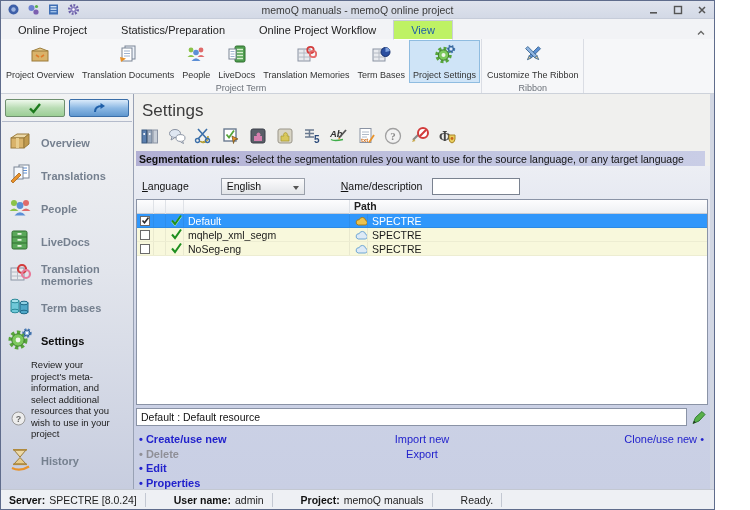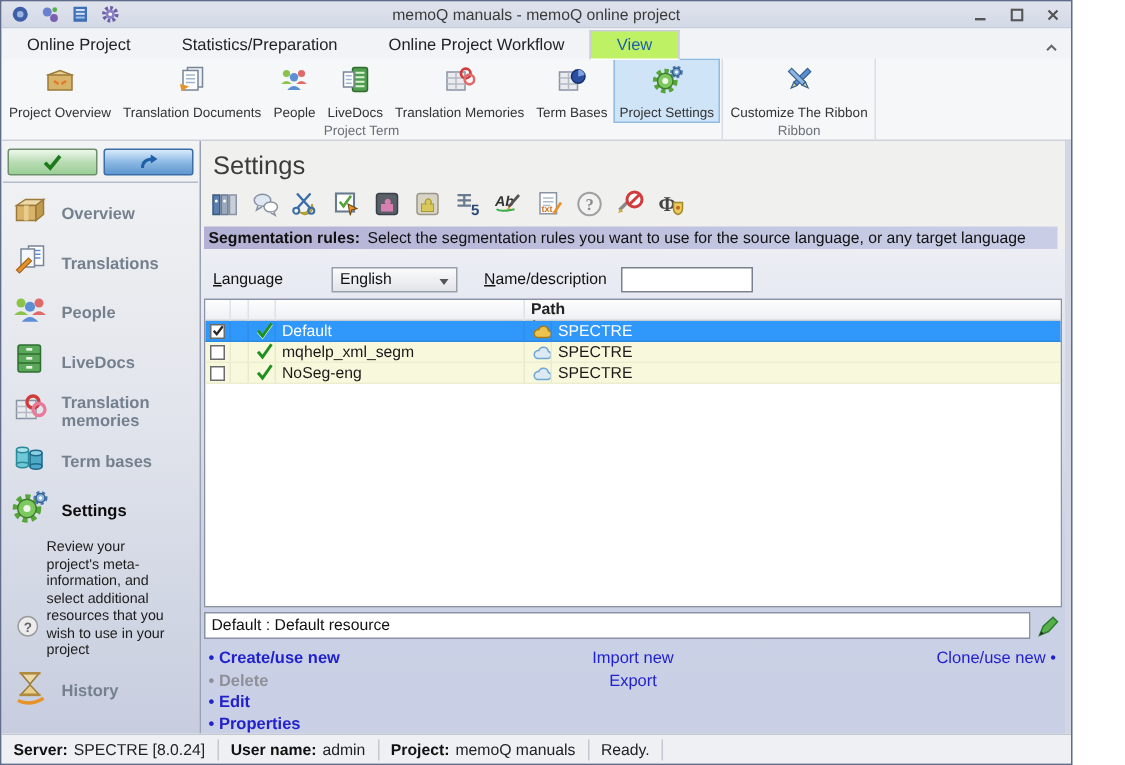--- a/index.html
+++ b/index.html
@@ -18,21 +18,21 @@
   .win-controls span { width:24px; height:17px; display:flex; align-items:center; justify-content:center; }
 
   
   .tabbar { height:20px; background:#f2f3f6; display:flex; align-items:flex-end; flex:none; position:relative; }
   .tab { font-size:11px; color:#222; padding:3px 17px 3px 17px; cursor:default;text-align:center; }
   .tab.active { background:#bef264; border:1px solid #c9ced8; border-bottom:1px solid #fff;
                 color:#1f5fa8; margin-bottom:-1px; }
   .tab-chevron { position:absolute; right:8px; top:4px; }
 
   
-  .ribbon { height:55px; background:#f6f7f9; border-bottom:1px solid #cdd2da; display:flex; flex:none;align-items:center; }
+  .ribbon { height:55px; background:#f6f7f9; border-bottom:1px solid #cdd2da; display:flex; flex:none; }
   .rgroup { display:flex; flex-direction:column; border-right:1px solid #dadde4; padding:1px 1px 0 1px; }
   .rgroup-buttons { display:flex; flex:1; align-items:flex-start; }
   .rgroup-label { font-size:9px; color:#6a7078; text-align:center; height:12px; line-height:11px; }
   .rbtn { display:flex; flex-direction:column; align-items:center; padding:2px 3px 0 3px;
           border:1px solid transparent; min-width:34px; height:43px; }
   .rbtn .rlabel { font-size:9px; color:#333; text-align:center; line-height:1.15; margin-top:1px; }
   .rbtn.active { background:#cfe4f7; border:1px solid #8fbce0; }
 
   
   .bodyrow { flex:1; display:flex; min-height:0; }
@@ -69,21 +69,21 @@
   .filter-row { display:flex; align-items:center; margin-top:12px; height:18px; font-size:10.5px; color:#111; flex:none; }
   .f-label { display:inline-block; }
   .f-label::first-letter { text-decoration:underline; }
   .f-lang { margin-left:6px; }
   .f-select { margin-left:32px; width:84px; height:17px; background:linear-gradient(#fbfbfc,#e2e4e8);
               border:1px solid #9aa0ab; display:flex; align-items:center; font-size:10.5px;
               padding-left:5px; position:relative; }
   .f-select .chev { position:absolute; right:5px; top:7px; width:0; height:0;
                     border-left:3.5px solid transparent; border-right:3.5px solid transparent;
                     border-top:4px solid #555; }
-  .f-name { margin-left:18px; }
+  .f-name { margin-left:36px; }
   .f-input { margin-left:10px; width:88px; height:17px; background:#fff; border:1px solid #7a8290;
              font-size:10.5px; padding:0 3px; font-family:"Liberation Sans", sans-serif; }
 
   
   .grid { margin-top:4px; flex:none; height:206px; background:#fff; border:1px solid #8a93a6;
           display:flex; flex-direction:column; font-size:10.5px; }
   .g-head, .g-row { display:grid; grid-template-columns:17px 12px 18px 166px 18px 1fr; align-items:center; flex:none; }
   .g-head { height:14px; background:linear-gradient(#fdfdfe,#eef0f3); border-bottom:1px solid #c8ccd4;
             font-weight:bold; color:#222; }
   .g-head .hc { height:100%; display:flex; align-items:center; border-right:1px solid #dfe2e7; padding-left:4px; }
@@ -104,21 +104,21 @@
   .acol.left { padding-left:3px;font-weight:bold; }
   .acol.center { align-items:center; }
   .acol.right { align-items:flex-end; padding-right:4px; }
   .alink { color:#2222cc; height:14.5px; line-height:14.5px; white-space:nowrap; }
   .alink.bullet-before::before { content:"\2022  "; }
   .alink.bullet-after::after { content:"  \2022"; }
   .alink.disabled { color:#8f8f97; }
 
   
   .statusbar { height:20px; flex:none; background:#eef0f4; border-top:1px solid #c3c8d2;
-               display:flex; align-items:center; font-size:10.5px; color:#222; }
+               display:flex; align-items:center; font-size:10.5px; color:#222;gap:20px; }
   .sseg { display:flex; align-items:center; gap:4px; padding:0 8px; height:14px; border-right:1px solid #c3c8d2; }
   .sseg b { color:#111; }
 </style>
 </head>
 <body>
 
 <div class="window">
 
   <div class="titlebar">
     <div class="qat">

